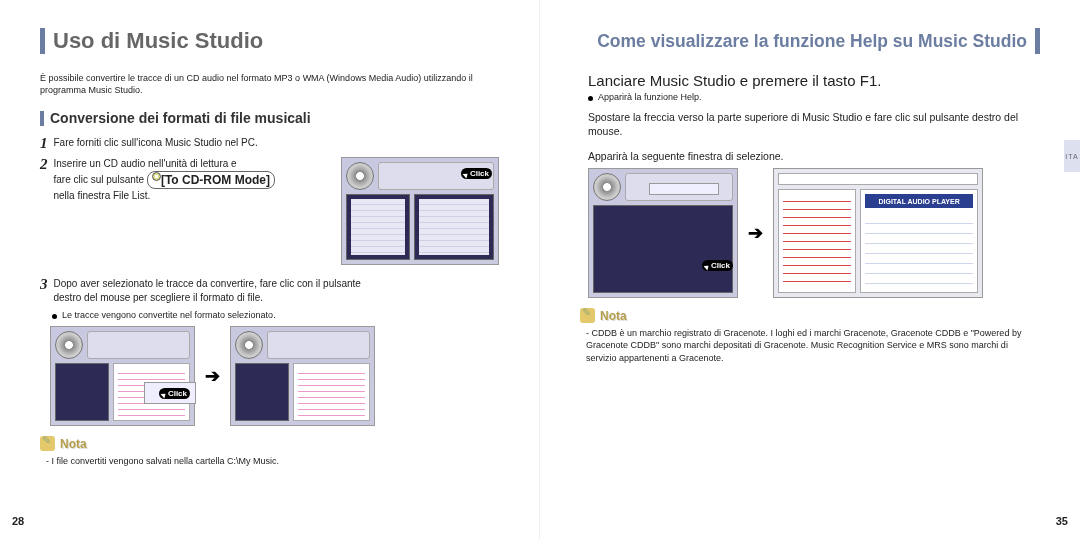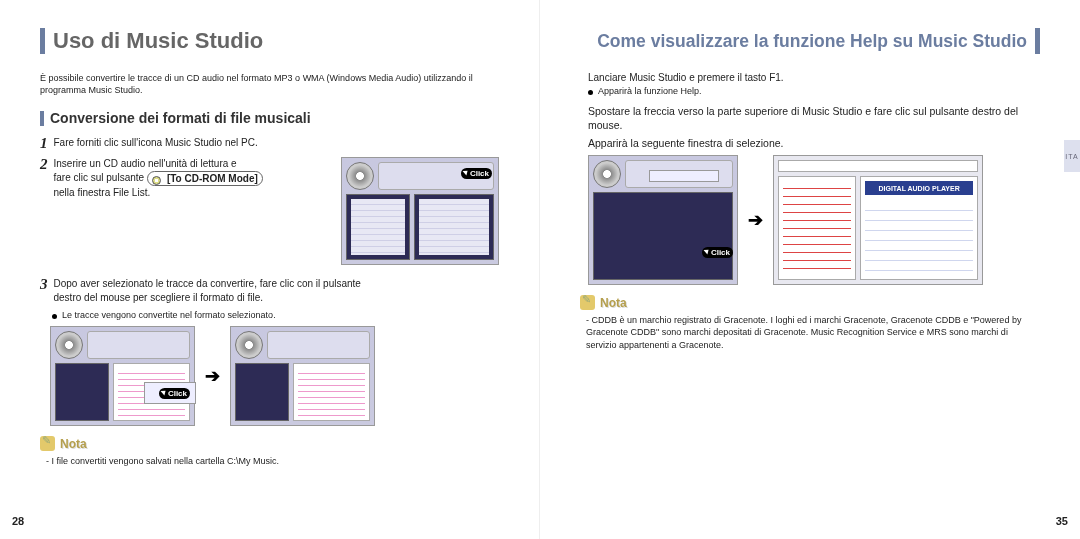--- a/index.html
+++ b/index.html
@@ -12,30 +12,30 @@
   .title-right-row { display: flex; justify-content: flex-end; align-items: center; gap: 8px; margin-bottom: 18px; }
   .title-right { font-size: 17.5px; font-weight: bold; color: #6b7da0; text-align: right; }
   .intro { font-size: 9px; color: #222; margin-bottom: 14px; line-height: 1.35; }
   .section-row { display: flex; align-items: flex-end; gap: 6px; margin-bottom: 10px; }
   .bar-small { width: 4px; height: 15px; background: #6b7da0; }
   .section { font-size: 14px; font-weight: bold; color: #333; }
   .step-row { display: flex; align-items: flex-start; gap: 6px; margin-bottom: 6px; font-size: 10px; color: #222; line-height: 1.35; }
   .step-num { font-family: "Times New Roman", serif; font-style: italic; font-size: 15px; font-weight: bold; color: #222; line-height: 1; flex-shrink: 0; }
   .step-text { flex: 1; }
   .bold-inline { font-weight: bold; }
-  .chip { display: inline-flex; align-items: flex-end; gap:6px; border: 1px solid #666; border-radius: 8px; padding: 0 4px; font-size: 10px; vertical-align: middle; }
+  .chip { display: inline-flex; align-items: flex-start; gap:0; border: 1px solid #666; border-radius: 8px; padding: 0 4px; font-size: 12px; vertical-align: middle; }
   .chip .icon-cd { width: 9px; height: 9px; border-radius: 50%; border:1px solid #555; background: radial-gradient(circle,#fff 30%, #dd8 32%); display:inline-block;}
   .bullet-row { display: flex; align-items: center; gap: 5px; font-size: 9px; color: #222; margin-left: 12px; margin-bottom: 6px; }
   .bullet-dot { width: 5px; height: 5px; background: #000; border-radius: 50%; margin-top: 3px; flex-shrink:0; }
   .screenshot { background: linear-gradient(#c8c8e0,#cacae0); position: relative; border:1px solid #999; }
   .shot-dial { position:absolute; left:4px; top:4px; width:28px; height:28px; border-radius:50%; background: radial-gradient(circle,#fff 20%, #888 22%, #ccc 60%); border:1px solid #777;}
   .shot-toolbar { position:absolute; top:4px; left:36px; right:4px; height:28px; background:#dde; border:1px solid #aaa; border-radius:3px;}
   .shot-panel { position:absolute; background:#2d2b55; border:1px solid #666;}
   .shot-panel-light { position:absolute; background:#fff; border:1px solid #aaa;}
-  .click-badge { position:absolute; display:flex; align-items:flex-start; gap:2px; background:#000; color:#fff; font-size:8px; font-weight:bold; padding:1px 3px; border-radius:7px; }
+  .click-badge { position:absolute; display:flex; align-items:flex-end; gap:2px; background:#000; color:#fff; font-size:8px; font-weight:bold; padding:1px 3px; border-radius:7px; }
   .click-badge .cursor { width:0; height:0; border-left:4px solid #fff; border-top:3px solid transparent; border-bottom:3px solid transparent; transform: rotate(-40deg);}
   .arrow-right { font-size:18px; font-weight:bold; color:#000; }
   .nota-row { display:flex; align-items:center; gap:5px; margin-top:4px; margin-bottom:4px;}
   .nota-icon { width:15px; height:15px; border-radius:3px; background:#e3c96b; position:relative; }
   .nota-icon::after{content:"✎"; position:absolute; left:2px; top:-2px; font-size:11px; color:#9a7;}
   .nota-label { font-size:12px; font-weight:bold; color:#b59f4d; text-shadow: 1px 1px 0 #ddd;}
   .nota-text { font-size:9px; color:#222; margin-left:6px; line-height:1.35; }
   .page-num { position:absolute; bottom:12px; font-size:11px; font-weight:bold; color:#222;}
   .page-num.left-num { left:12px; }
   .page-num.right-num { right:12px; }
@@ -141,28 +141,28 @@
 
   <div class="page-num left-num">28</div>
 </div>
 
 <div class="page">
   <div class="title-right-row">
     <div class="title-right">Come visualizzare la funzione Help su Music Studio</div>
     <div class="bar"></div>
   </div>
 
-  <div style="font-size:10px; color:#222; margin-bottom:3px; margin-left:8px;">Lanciare Music Studio e premere il tasto F1.</div>
+  <div style="font-size:15px; color:#222; margin-bottom:3px; margin-left:8px;">Lanciare Music Studio e premere il tasto F1.</div>
   <div class="bullet-row" style="margin-left:8px;">
     <div class="bullet-dot"></div>
     <div>Apparirà la funzione Help.</div>
   </div>
 
   <div style="font-size:10.5px; color:#222; margin:8px 0 2px 8px; line-height:1.35;">Spostare la freccia verso la parte superiore di Music Studio e fare clic sul pulsante destro del mouse.</div>
-  <div style="font-size:10.5px; color:#222; margin:5px 0 3px 8px;">Apparirà la seguente finestra di selezione.</div>
+  <div style="font-size:10.5px; color:#222; margin:12px 0 3px 8px;">Apparirà la seguente finestra di selezione.</div>
 
   <div style="display:flex; align-items:center; gap:10px; margin:6px 0 10px 8px;">
     <div class="screenshot" style="width:150px; height:130px;">
       <div class="shot-dial"></div>
       <div class="shot-toolbar"></div>
       <div style="position:absolute; left:60px; top:14px; width:70px; height:12px; background:#eef; border:1px solid #999;"></div>
       <div class="shot-panel" style="left:4px; top:36px; right:4px; bottom:4px;"></div>
       <div class="click-badge" style="right:4px; bottom:26px;">
         <span class="cursor"></span>
         <span>Click</span>

